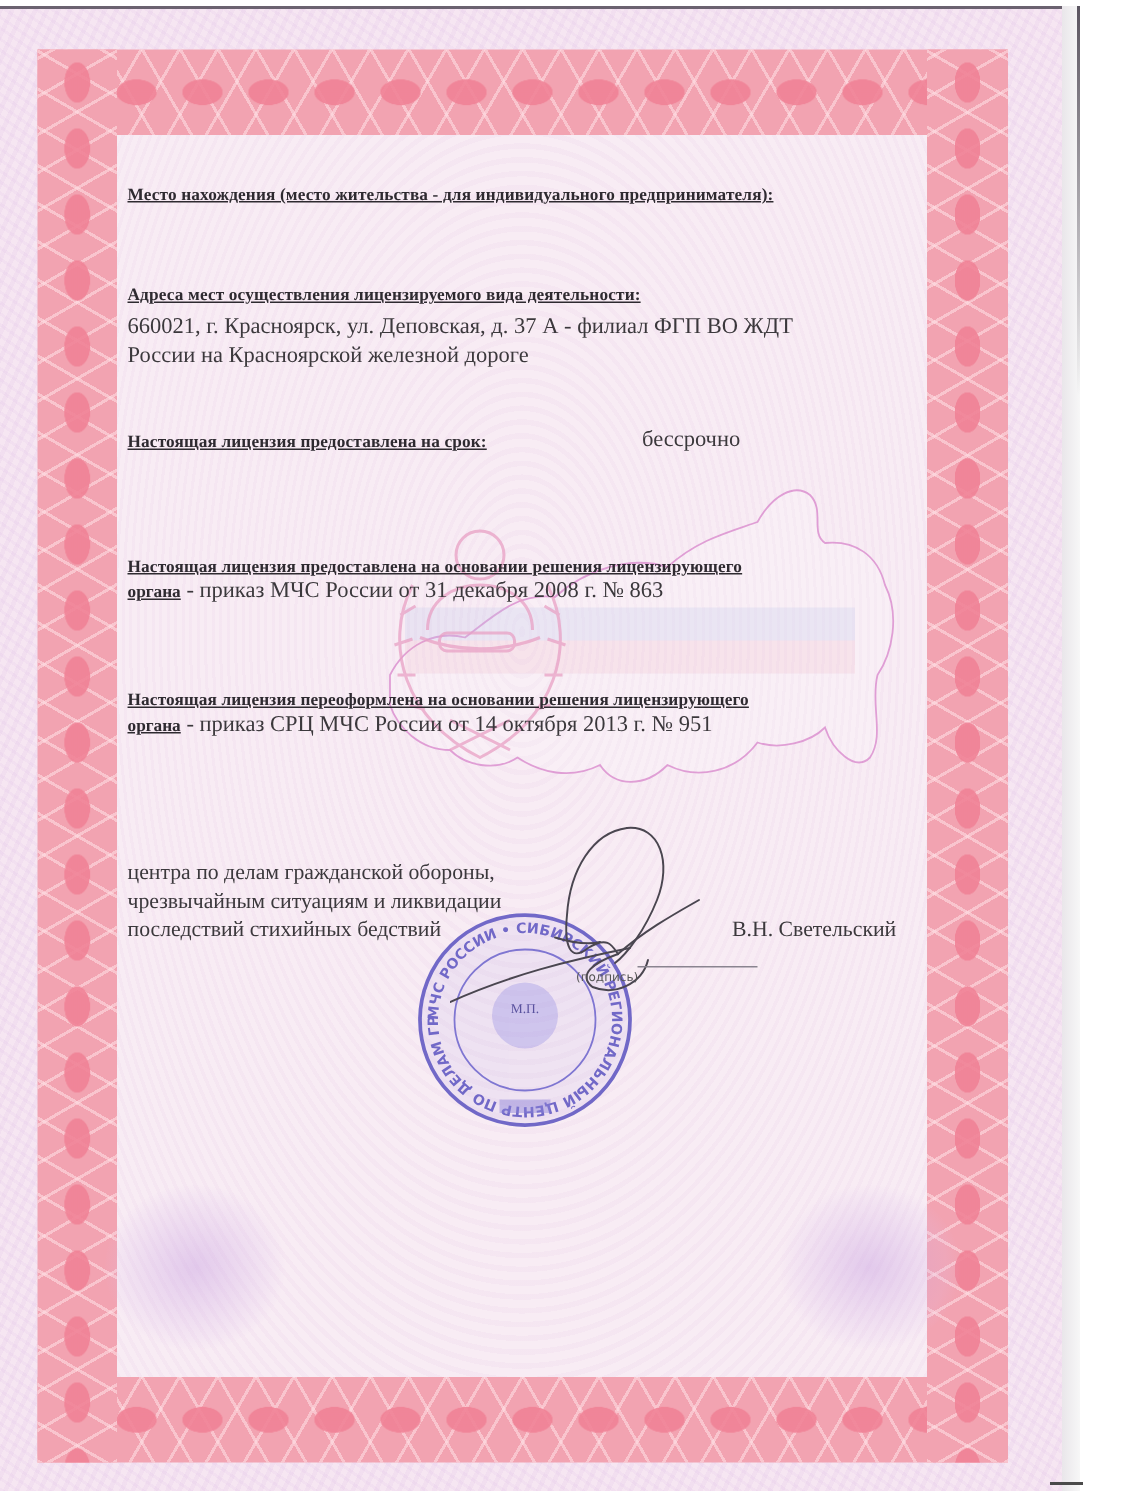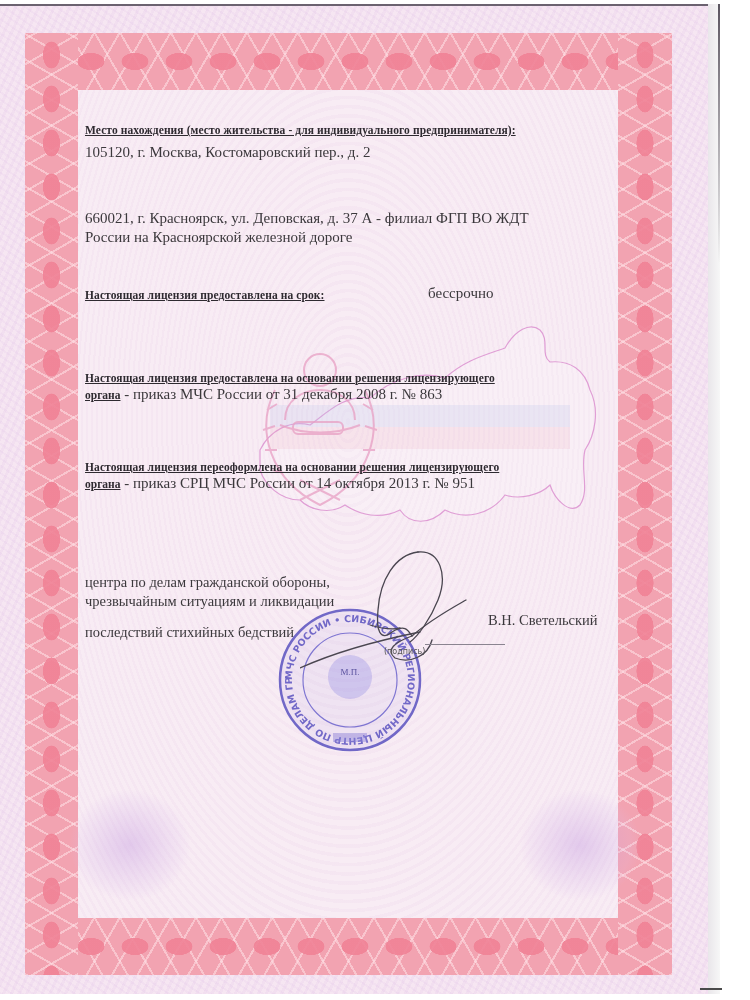--- a/index.html
+++ b/index.html
@@ -103,41 +103,41 @@
     <path d="M30,60 C10,100 25,150 75,175 C125,150 140,100 120,60"></path>
     <path d="M22,80 l10,-6 M18,100 l12,-4 M20,120 l12,0 M28,140 l10,3"></path>
     <path d="M128,80 l-10,-6 M132,100 l-12,-4 M130,120 l-12,0 M122,140 l-10,3"></path>
     <path d="M55,170 L95,150 M95,170 L55,150"></path>
     <circle cx="75" cy="40" r="16"></circle>
   </g>
 </svg>
 
 <div class="text-area">
   <div class="heading" style="top:124px;">Место нахождения (место жительства - для индивидуального предпринимателя):</div>
-  <div class="body-text" style="top:143px;">105120, г. Москва, Костомаровский пер., д. 2</div>
 
+  <div class="heading" style="top:191px;">Адреса мест осуществления лицензируемого вида деятельности:</div>
   <div class="body-text" style="top:209px;">660021, г. Красноярск, ул. Деповская, д. 37 А - филиал ФГП ВО ЖДТ</div>
   <div class="body-text" style="top:228px;">России на Красноярской железной дороге</div>
 
   <div class="heading" style="top:289px;">Настоящая лицензия предоставлена на срок:</div>
   <div class="body-text" style="top:284px; left:428px;">бессрочно</div>
 
   <div class="heading" style="top:372px;text-align:right;">Настоящая лицензия предоставлена на основании решения лицензирующего</div>
   <div class="body-text" style="top:385px;">
     <span class="inline-bold">органа</span><span> - приказ МЧС России от 31 декабря 2008 г. № 863</span>
   </div>
 
   <div class="heading" style="top:461px;">Настоящая лицензия переоформлена на основании решения лицензирующего</div>
   <div class="body-text" style="top:474px;">
     <span class="inline-bold">органа</span><span> - приказ СРЦ МЧС России от 14 октября 2013 г. № 951</span>
   </div>
 
   <div class="body-text" style="top:592px; font-size:14.5px;">чрезвычайным ситуациям и ликвидации</div>
   <div class="body-text" style="top:573px; font-size:14.5px;">центра по делам гражданской обороны,</div>
-  <div class="body-text" style="top:611px; font-size:14.5px;margin-top:12px;">последствий стихийных бедствий</div>
+  <div class="body-text" style="top:611px; font-size:14.5px;">последствий стихийных бедствий</div>
   <div class="body-text" style="top:611px; left:488px; font-size:14.5px;">В.Н. Светельский</div>
 </div>
 
 <svg class="stamp" viewBox="0 0 155 150">
   <defs>
     <path id="ringPath" d="M77,75 m-58,0 a58,58 0 1,1 116,0 a58,58 0 1,1 -116,0"></path>
   </defs>
   <g opacity="0.85">
     <circle cx="77" cy="75" r="70" fill="rgba(150,140,230,0.10)" stroke="#5a52c0" stroke-width="2.5"></circle>
     <circle cx="77" cy="75" r="47" fill="none" stroke="#6a62cc" stroke-width="1.2"></circle>

